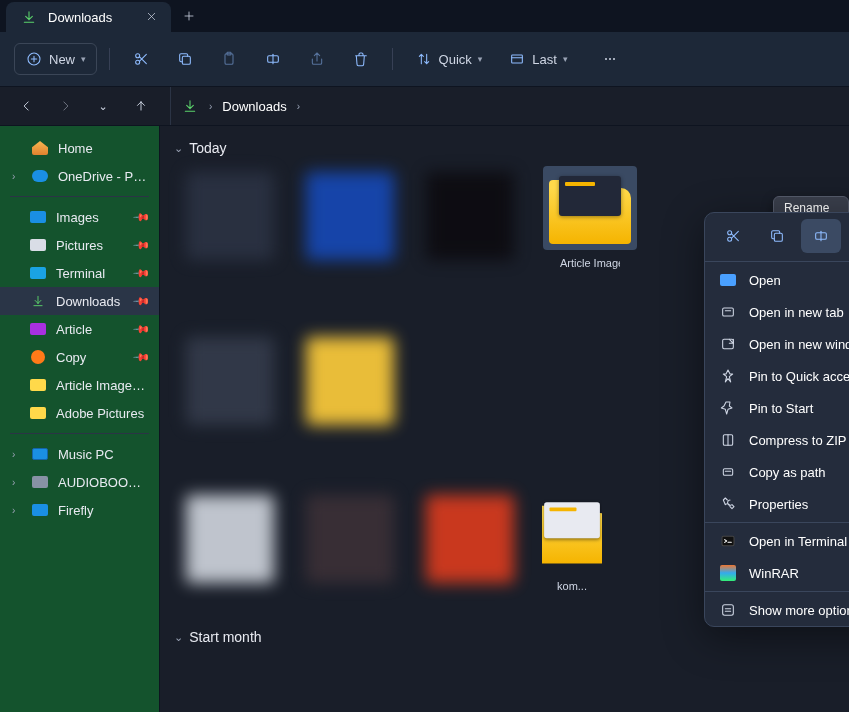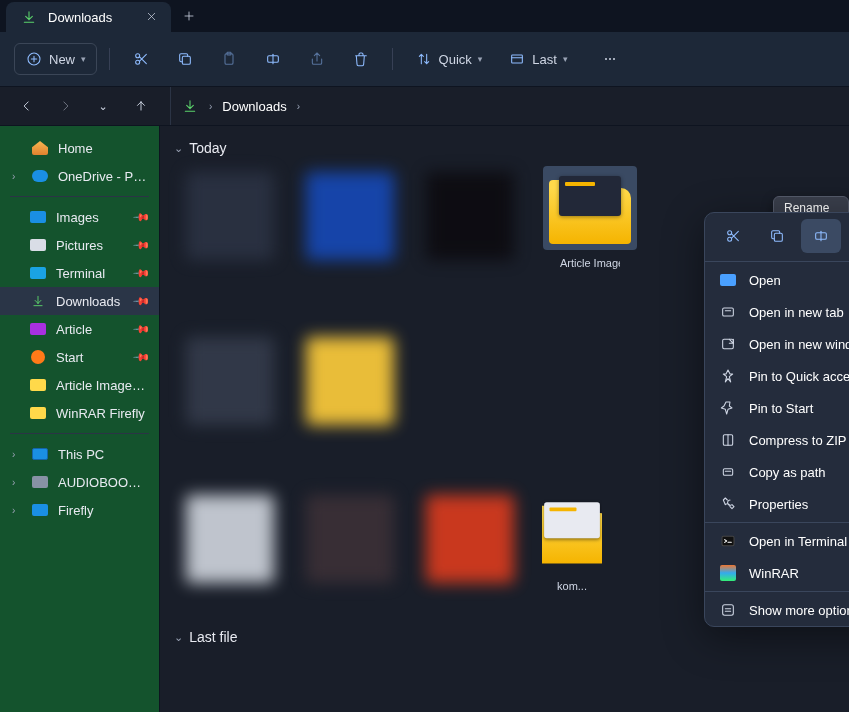--- a/index.html
+++ b/index.html
@@ -291,42 +291,42 @@
       <span class="side-icon">
           <span class="sq vid"></span>
         </span>
       <span class="side-label">Article</span>
       <span class="side-pin">📌</span>
     </div>
     <div class="side-item indent">
       <span class="side-icon">
           <span class="sq music"></span>
         </span>
-      <span class="side-label">Start</span>
+      <span class="side-label">Copy</span>
       <span class="side-pin">📌</span>
     </div>
     <div class="side-item indent">
       <span class="side-icon">
           <span class="sq fold"></span>
         </span>
       <span class="side-label">Article Images 2022</span>
     </div>
     <div class="side-item indent">
       <span class="side-icon">
           <span class="sq fold"></span>
         </span>
-      <span class="side-label">WinRAR Firefly</span>
+      <span class="side-label">Adobe Pictures</span>
     </div>
     <div class="side-sep"></div>
     <div class="side-item">
       <span class="side-expand">›</span>
         <span class="side-icon">
           <span class="sq pc"></span>
         </span>
-      <span class="side-label">This PC</span>
+      <span class="side-label">Music PC</span>
     </div>
     <div class="side-item">
       <span class="side-expand">›</span>
         <span class="side-icon">
           <span class="sq drive"></span>
         </span>
       <span class="side-label">AUDIOBOOKS (D:)</span>
     </div>
     <div class="side-item">
       <span class="side-expand">›</span>
@@ -414,21 +414,21 @@
               <div class="folder-back"></div>
             <div class="folder-preview" style="background:#e8eaf1"></div>
           </div>
         </div>
         <div class="thumb-caption">kom...</div>
       </div>
     </div>
 
     <div class="group-header lm">
       <span class="chev">⌄</span>
-      <span>Last file</span>
+      <span>Start month</span>
     </div>
 
     <div class="tooltip">
       <span>Rename (F2)</span>
     </div>
 
     <div class="context-menu">
       <div class="cm-icon-row">
         <div class="cm-icon-btn">
           <span class="cm-icon">

